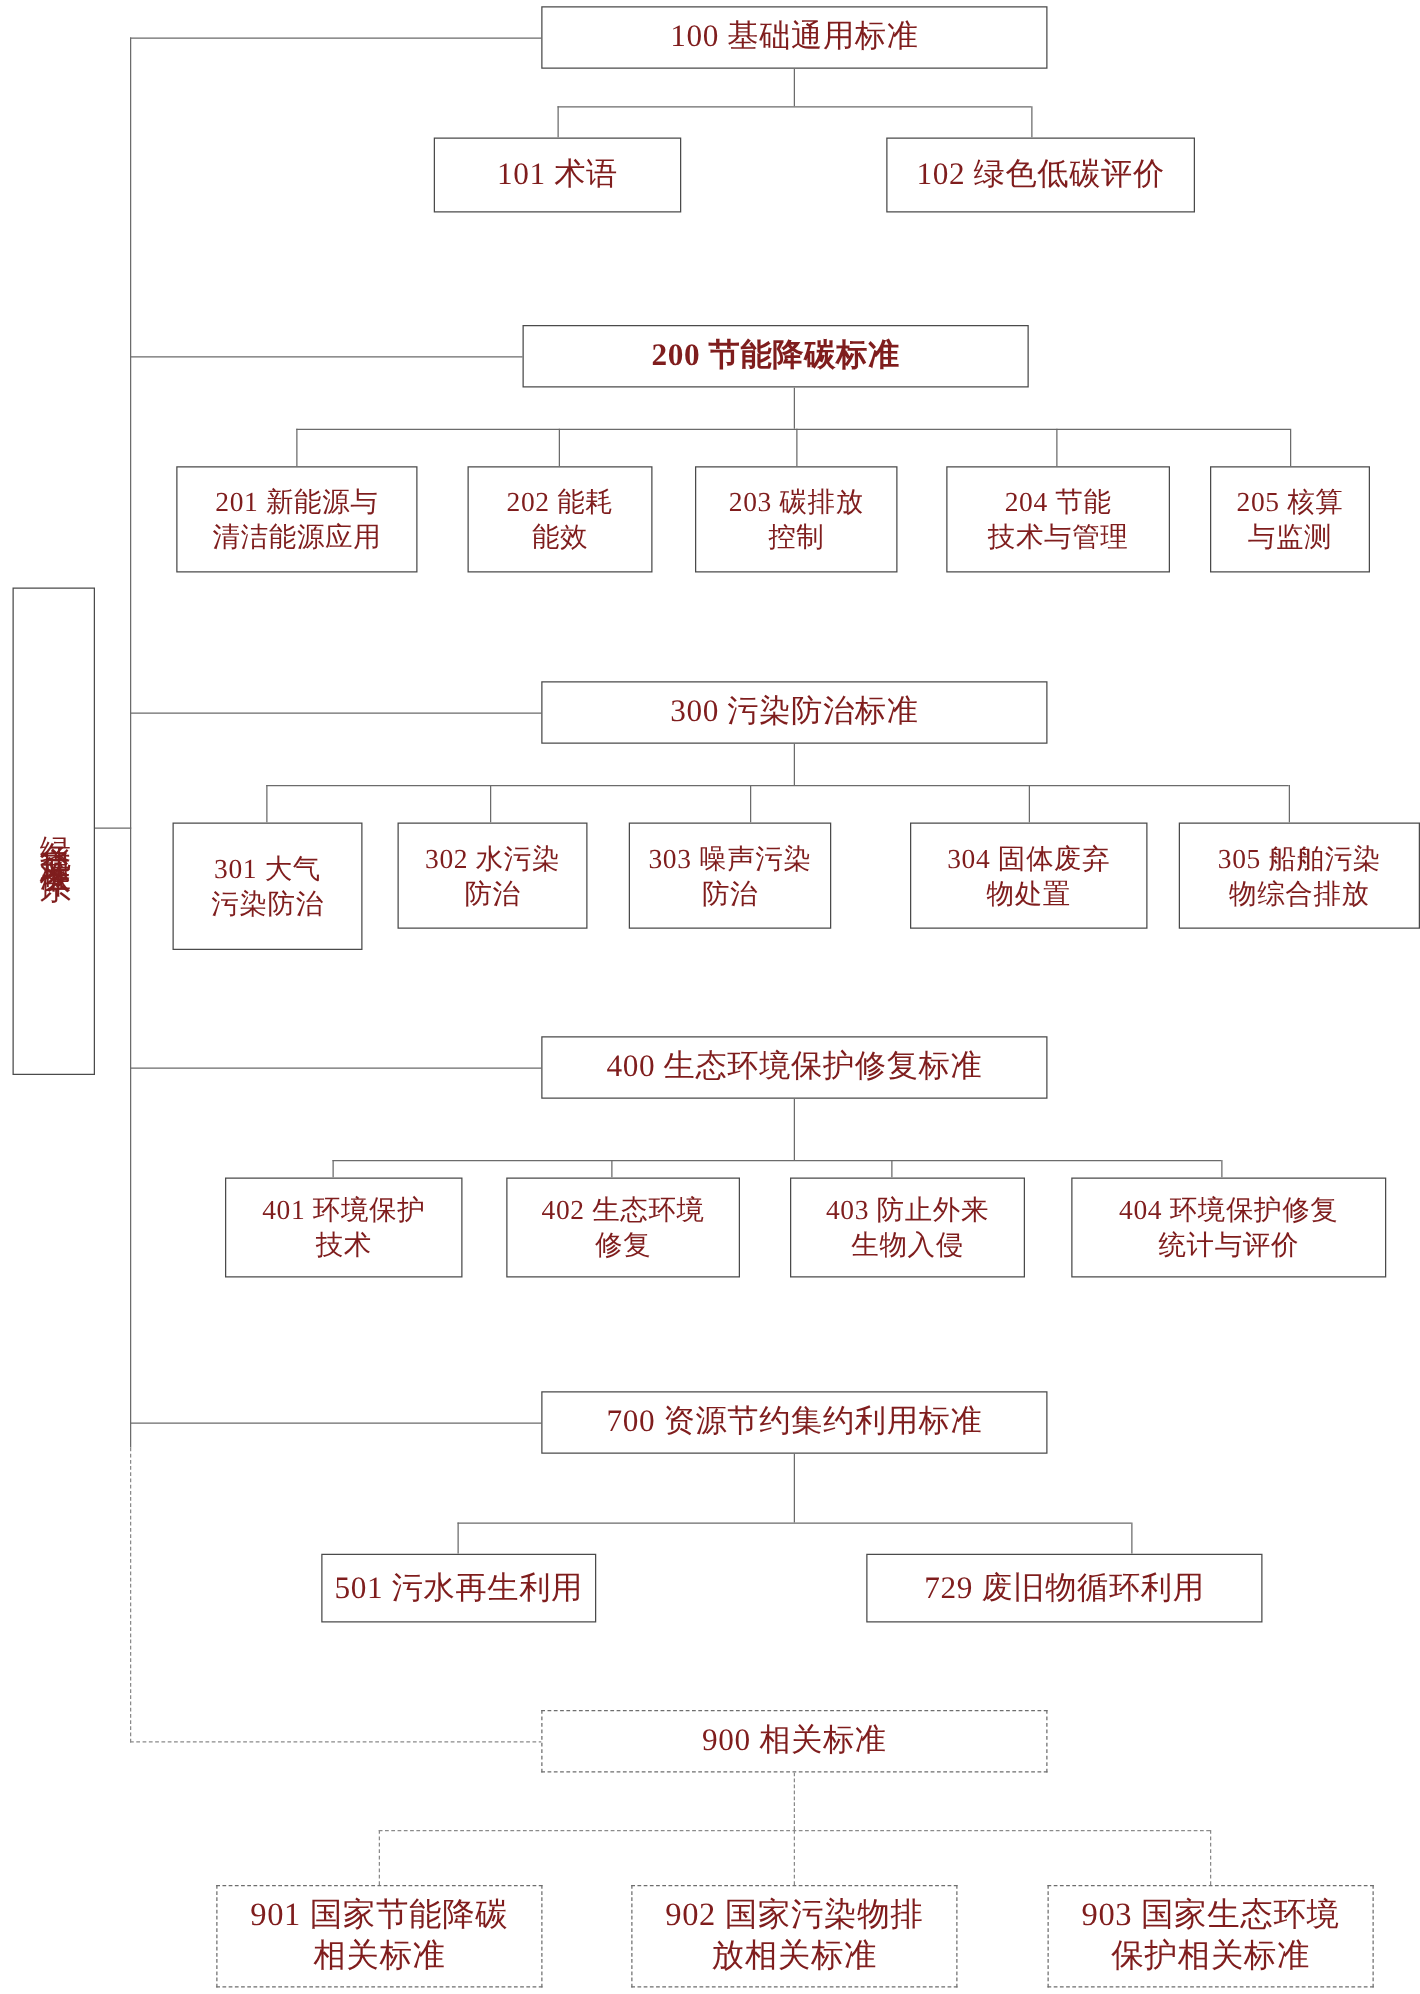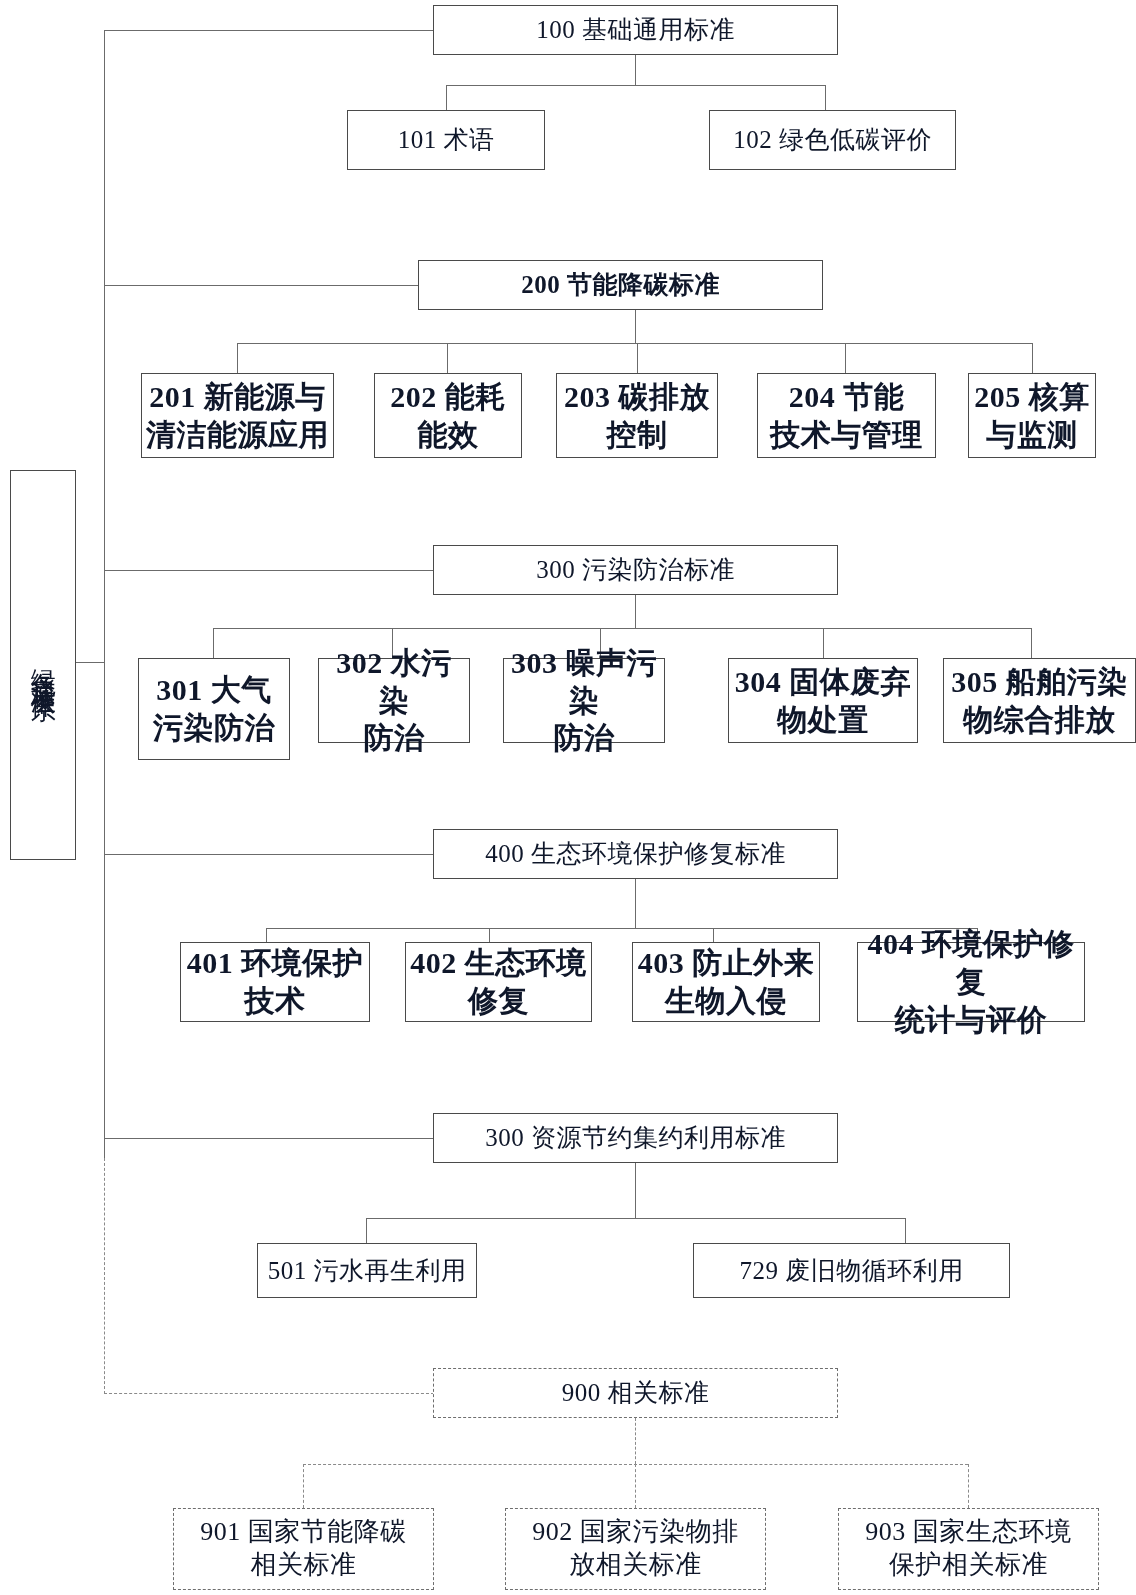--- a/index.html
+++ b/index.html
@@ -17,36 +17,36 @@
   }
   .node {
     position: absolute;
     box-sizing: border-box;
     border: 1px solid #4a4a4a;
     background: #ffffff;
     display: flex;
     align-items: center;
     justify-content: center;
     text-align: center;
-    color: #0f172a;
+    color: #7f1d1d;
     line-height: 1.26;
     letter-spacing: 0.5px;
     z-index: 3;
     padding: 2px 4px;
   }
   .node.dashed {
     border: 1px dashed #6e6e6e;
   }
   .node .txt {
     display: block;
     white-space: pre-line;
   }
   
   .lvl1 { font-size: 25px; }
-  .lvl2 { font-size: 30px; font-weight: bold; }
+  .lvl2 { font-size: 22px; }
   .lvl2s { font-size: 26px; }
   .rootlabel {
     font-size: 25px;
     writing-mode: vertical-rl;
     text-orientation: upright;
     letter-spacing: 4px;
     line-height: 1.1;
   }
 
   
@@ -188,27 +188,27 @@
 技术</span>
   </div>
   <div class="node lvl2" style="left:405px; top:942px; width:187px; height:80px;">
     <span class="txt">402 生态环境
 修复</span>
   </div>
   <div class="node lvl2" style="left:632px; top:942px; width:188px; height:80px;">
     <span class="txt">403 防止外来
 生物入侵</span>
   </div>
-  <div class="node lvl2" style="left:857px; top:942px; width:228px; height:80px;">
+  <div class="node lvl2" style="left:857px; top:942px; width:252px; height:80px;">
     <span class="txt">404 环境保护修复
 统计与评价</span>
   </div>
 
   <div class="node lvl1" style="left:433px; top:1113px; width:405px; height:50px;">
-    <span class="txt">300 资源节约集约利用标准</span>
+    <span class="txt">700 资源节约集约利用标准</span>
   </div>
   <div class="ln lnh" style="left:104px; top:1138px; width:330px;"></div>
   <div class="ln lnv" style="left:635px; top:1163px; height:55px;"></div>
   <div class="ln lnh" style="left:366px; top:1218px; width:539px;"></div>
   <div class="ln lnv" style="left:366px; top:1218px; height:25px;"></div>
   <div class="ln lnv" style="left:905px; top:1218px; height:25px;"></div>
 
   <div class="node lvl1" style="left:257px; top:1243px; width:220px; height:55px;">
     <span class="txt">501 污水再生利用</span>
   </div>

